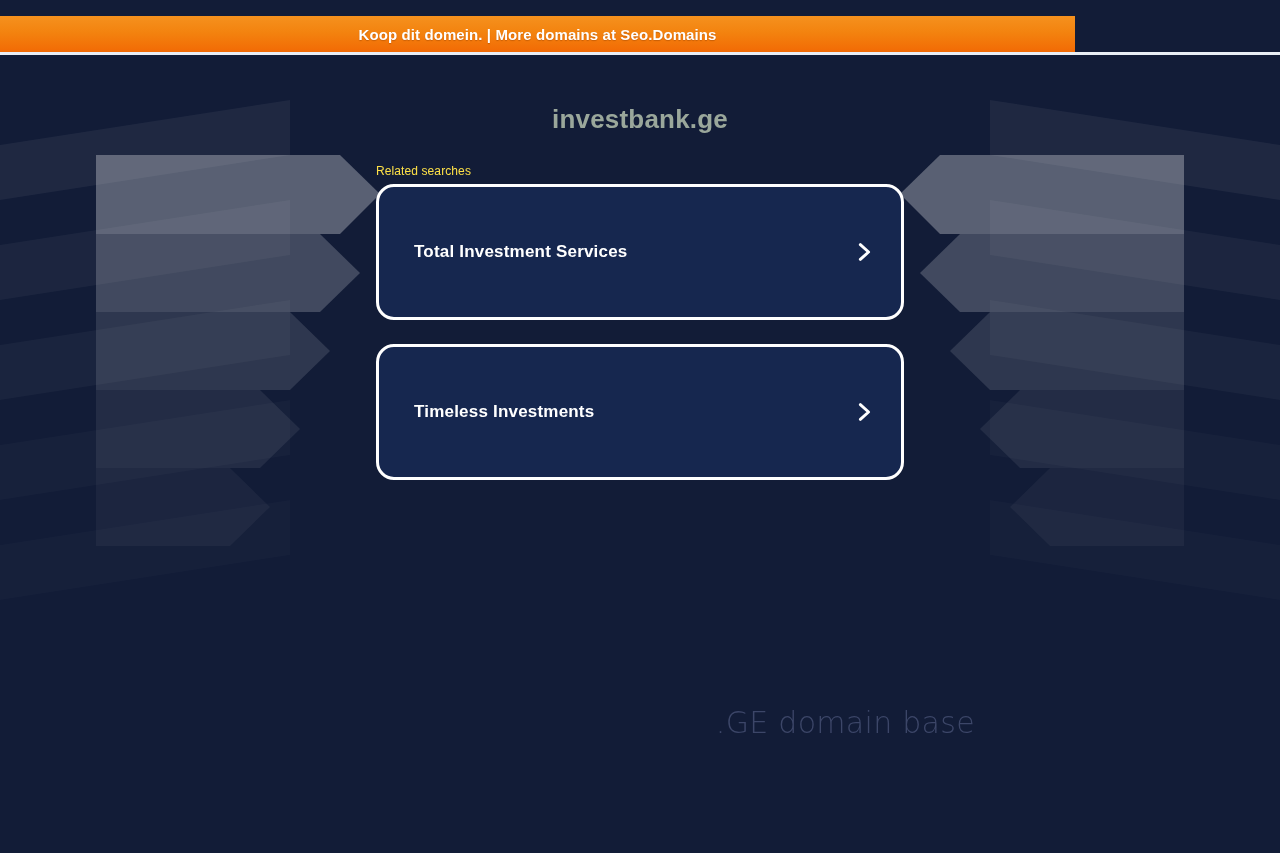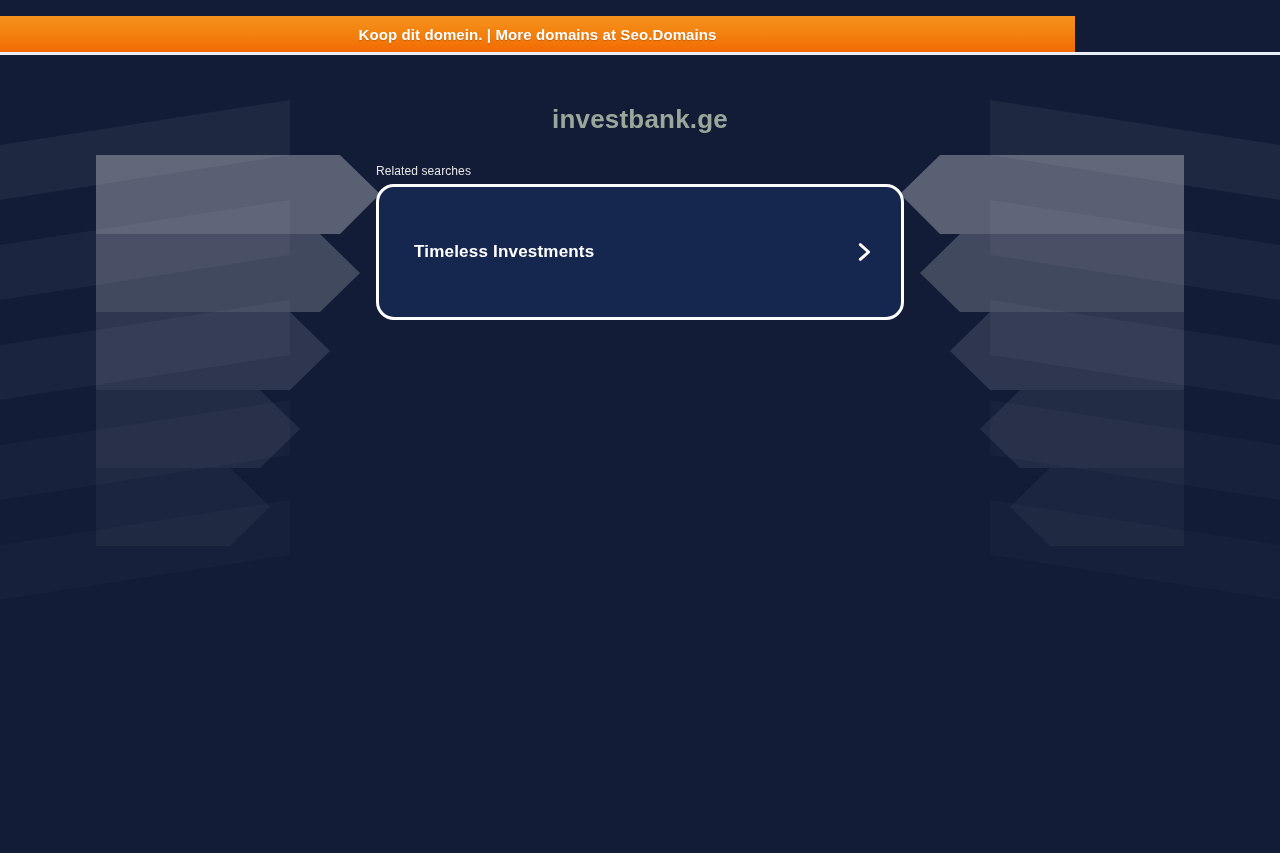--- a/index.html
+++ b/index.html
@@ -88,21 +88,21 @@
     font-weight: bold;
     color: #9aa79b;
     letter-spacing: 0.2px;
   }
 
   .related-label {
     position: absolute;
     top: 109px;
     left: 376px;
     font-size: 12px;
-    color: #e5e5e5;
+    color: #fde047;
     letter-spacing: 0.1px;
   }
 
   .cards {
     position: absolute;
     top: 129px;
     left: 376px;
     width: 528px;
   }
 
@@ -218,27 +218,36 @@
 
 <div class="page-wrap">
 
   <h1 class="domain-title">investbank.ge</h1>
 
   <div class="related-label">Related searches</div>
 
   <div class="cards">
 
 
+    <a class="search-card">
+      <span class="search-card-label">Total Investment Services</span>
+      <span class="search-card-arrow">
+        <svg width="22" height="22" viewBox="0 0 24 24" fill="none" stroke="#ffffff" stroke-width="3.2" stroke-linecap="round" stroke-linejoin="round">
+          <polyline points="8,4 17,12 8,20"></polyline>
+        </svg>
+      </span>
+    </a>
 
     <a class="search-card">
       <span class="search-card-label">Timeless Investments</span>
       <span class="search-card-arrow">
         <svg width="22" height="22" viewBox="0 0 24 24" fill="none" stroke="#ffffff" stroke-width="3.2" stroke-linecap="round" stroke-linejoin="round">
           <polyline points="8,4 17,12 8,20"></polyline>
         </svg>
       </span>
     </a>
 
   </div>
 
 
+  <div class="watermark">.GE domain base</div>
 
 </div>
 
 </body></html>

